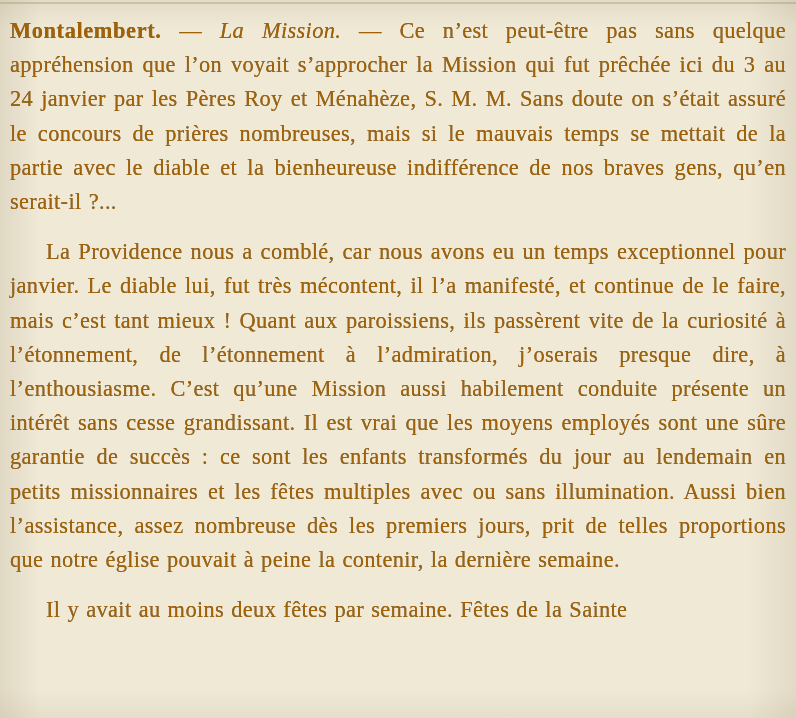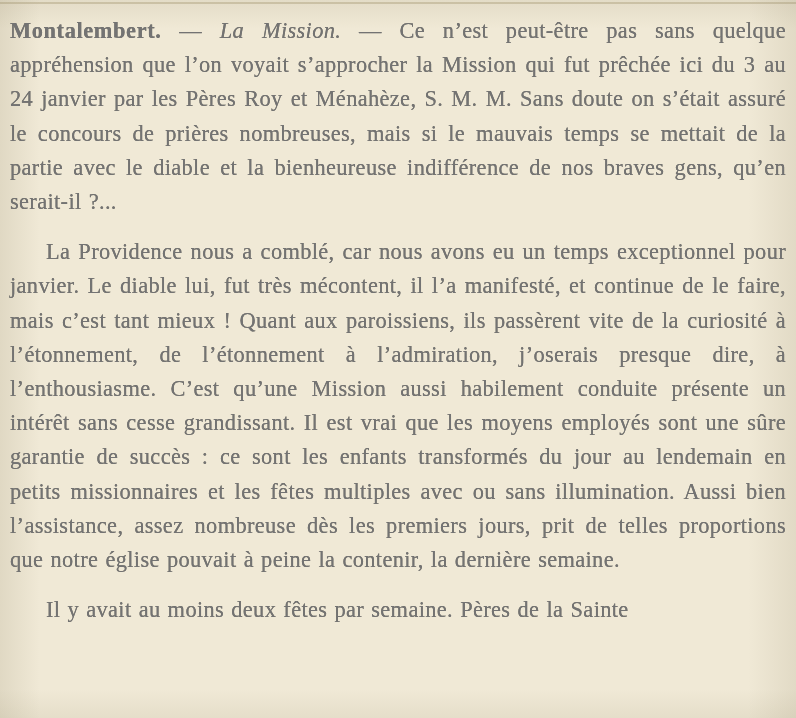--- a/index.html
+++ b/index.html
@@ -46,21 +46,21 @@
     color: #12110e;
   }
   p.para {
     margin: 0;
     font-size: 22.4px;
     line-height: 34.2px;
     text-align: justify;
     text-justify: inter-word;
     letter-spacing: 0.35px;
     word-spacing: 1.2px;
-    color: #737373;
+    color: #a16207;
     text-shadow: 0 0 0.6px rgba(20,18,12,0.55);
   }
   p.para + p.para {
     margin-top: 16px;
   }
   .indent {
     display: inline-block;
     width: 36px;
   }
   .headword {
@@ -84,17 +84,17 @@
 
     <p class="para">
       <span class="headword">Montalembert.</span><span>&nbsp;</span><span class="dash">—</span><span>&nbsp;</span><span class="title-italic">La Mission.</span><span>&nbsp;</span><span class="dash">—</span><span>&nbsp;</span><span>Ce n’est peut-être pas sans quelque appréhension que l’on voyait s’approcher la Mission qui fut prêchée ici du 3 au 24 janvier par les Pères Roy et Ménahèze, S. M. M. Sans doute on s’était assuré le concours de prières nombreuses, mais si le mauvais temps se mettait de la partie avec le diable et la bienheureuse indifférence de nos braves gens, qu’en serait-il ?...</span>
     </p>
 
     <p class="para">
       <span class="indent"></span><span>La Providence nous a comblé, car nous avons eu un temps exceptionnel pour janvier. Le diable lui, fut très mécontent, il l’a manifesté, et continue de le faire, mais c’est tant mieux ! Quant aux paroissiens, ils passèrent vite de la curiosité à l’étonnement, de l’étonnement à l’admiration, j’oserais presque dire, à l’enthousiasme. C’est qu’une Mission aussi habilement conduite présente un intérêt sans cesse grandissant. Il est vrai que les moyens employés sont une sûre garantie de succès : ce sont les enfants transformés du jour au lendemain en petits missionnaires et les fêtes multiples avec ou sans illumination. Aussi bien l’assistance, assez nombreuse dès les premiers jours, prit de telles proportions que notre église pouvait à peine la contenir, la dernière semaine.</span>
     </p>
 
     <p class="para">
-      <span class="indent"></span><span>Il y avait au moins deux fêtes par semaine. Pères de la Sainte</span>
+      <span class="indent"></span><span>Il y avait au moins deux fêtes par semaine. Fêtes de la Sainte</span>
     </p>
 
   </div>
 </div>
 
 </body></html>

